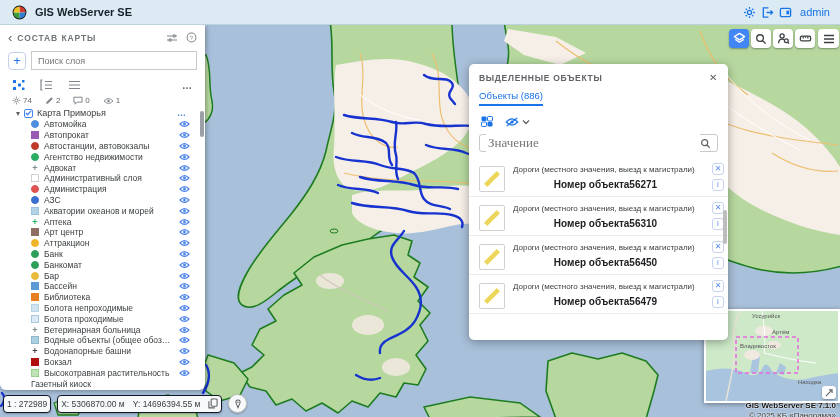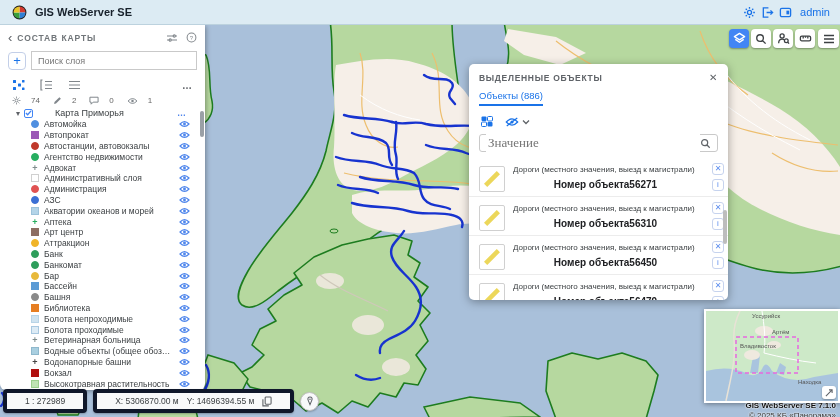--- a/index.html
+++ b/index.html
@@ -34,40 +34,40 @@
   .sb-title{font-size:8.5px;letter-spacing:.9px;margin-left:5px;flex:1;font-weight:bold;color:#707579}
   .sb-hico{margin-left:8px;cursor:pointer;display:flex}
   .sb-search{display:flex;gap:5px;padding:3px 8px 4px;align-items:center}
   .plusbtn{width:18px;height:18px;border:1px solid #c3cfe8;border-radius:4px;color:#1a73e8;font-size:13px;
        line-height:16px;text-align:center;background:#fff;cursor:pointer;flex:none;box-sizing:border-box}
   .sb-search input{flex:1;height:19px;border:1px solid #c9c9c9;border-radius:0;font-size:9px;
        padding:0 6px;color:#333;outline:none;font-family:"Liberation Sans",sans-serif;box-sizing:border-box}
   .sb-views{display:flex;align-items:center;gap:15px;padding:5px 12px 2px}
   .sb-views .more{margin-left:auto;color:#5f6368;font-weight:bold;font-size:10px;letter-spacing:1px;cursor:pointer}
   .sb-counts{display:flex;gap:13px;padding:3px 12px 1px;color:#666;font-size:8px;align-items:center}
-  .cnt{display:flex;align-items:center;gap:10px}
+  .cnt{display:flex;align-items:center;gap:2px}
   .root-row{display:flex;align-items:center;gap:4px;padding:2px 10px 1px 16px;font-size:9px;color:#3c4043}
   .root-row .caret{color:#5f6368;font-size:8px;cursor:pointer}
   .cbx{width:9px;height:9px;border:1.5px solid #4285f4;border-radius:2px;display:flex;align-items:center;
        justify-content:center;cursor:pointer;box-sizing:border-box}
-  .root-label{flex:1;margin-left:18px;white-space:nowrap;overflow:hidden;text-overflow:ellipsis}
+  .root-label{flex:1;margin-left:0;white-space:nowrap;overflow:hidden;text-overflow:ellipsis}
   .root-more{color:#4f86ec;font-weight:bold;font-size:9px;letter-spacing:1px;margin-right:8px;cursor:pointer}
   #layer-rows{flex:1;overflow:hidden;padding-left:31px;position:relative}
   .lrow{height:10.8px;display:flex;align-items:center;gap:5px;padding-right:15px;cursor:pointer}
   .lsym{width:8px;height:8px;flex:none;border:1px solid transparent;box-sizing:border-box;
         font-size:9px;line-height:6px;text-align:center;font-weight:bold}
   .lsym.ci{border-radius:50%}
   .lsym.cr{background:transparent !important;border-color:transparent !important}
   .llabel{flex:1;white-space:nowrap;overflow:hidden;text-overflow:ellipsis;font-size:8.5px;color:#3c4043}
   .leye{flex:none;display:flex;cursor:pointer}
   .sb-scroll{position:absolute;right:1px;top:84px;width:4px;height:276px;z-index:5}
   .sb-thumb{position:absolute;top:2px;left:0;width:4px;height:26px;background:#9aa0a6;border-radius:2px}
 
   
-  #objpanel{position:absolute;left:469px;top:64px;width:259px;height:236px;background:#fff;border-radius:5px;
+  #objpanel{position:absolute;left:469px;top:64px;width:259px;height:276px;background:#fff;border-radius:5px;
        box-shadow:0 2px 10px rgba(0,0,0,.35);z-index:15;overflow:hidden;box-sizing:border-box}
   .op-head{display:flex;align-items:center;padding:8px 10px 2px;color:#5f6368;font-size:8.5px;
        letter-spacing:.7px;font-weight:bold}
   .op-close{margin-left:auto;color:#5f6368;font-size:10px;cursor:pointer;font-weight:normal}
   .op-tab{margin:3px 10px 0;display:inline-block;color:#1a73e8;font-weight:normal;font-size:9.5px;
        border-bottom:2px solid #1a73e8;padding-bottom:3px;cursor:pointer}
   .op-tools{display:flex;gap:12px;padding:10px 12px 4px;align-items:center}
   .op-tool{display:flex;align-items:center;cursor:pointer}
   .op-search{margin:3px 10px 6px;display:flex;align-items:center;border:1px solid #c9c9c9;border-radius:3px;
        height:18px;padding:0 6px;box-sizing:border-box}
@@ -80,22 +80,22 @@
   .ofrow{display:flex;justify-content:center;font-size:10px;color:#202124;padding-right:14px}
   .ofrow b{font-weight:bold}
   .obtns{position:absolute;right:4px;top:5px;display:flex;flex-direction:column;gap:4px}
   .obtn{width:12px;height:12px;border:1px solid #c6d3ee;border-radius:3px;color:#5b8def;font-size:8px;
        line-height:10px;text-align:center;background:#fff;cursor:pointer;box-sizing:border-box}
   .op-scroll{position:absolute;right:1px;top:146px;width:4px;bottom:4px}
   .op-thumb{position:absolute;top:0;width:4px;height:34px;background:#bdbdbd;border-radius:2px}
 
   
   #statusbar{position:absolute;left:3px;bottom:4px;display:flex;gap:6px;align-items:center;z-index:25}
-  .sbox{height:16px;background:#f8f9fa;border:4px solid #0f172a;border-radius:4px;display:flex;align-items:center;
-       padding:0 18px;font-size:8.5px;color:#3c4043;box-shadow:0 1px 2px rgba(0,0,0,.25);gap:8px;cursor:default}
+  .sbox{height:16px;background:#f8f9fa;border:1px solid #0f172a;border-radius:4px;display:flex;align-items:center;
+       padding:0 3px;font-size:8.5px;color:#3c4043;box-shadow:0 1px 2px rgba(0,0,0,.25);gap:8px;cursor:default}
   .copyico{display:flex;cursor:pointer}
   .pinbtn{width:17px;height:17px;border-radius:50%;background:#f8f9fa;border:1px solid #c3c3c3;
        box-shadow:0 1px 2px rgba(0,0,0,.25);display:flex;align-items:center;justify-content:center;cursor:pointer}
 
   
   #minimap{position:absolute;left:704px;top:309px;width:132px;height:90px;border:2px solid #fff;
        box-shadow:0 1px 5px rgba(0,0,0,.4);z-index:12;cursor:pointer}
   .mm-label{position:absolute;font-size:6px;color:#555;white-space:nowrap;pointer-events:none}
   #mm-btn{position:absolute;right:2px;bottom:2px;width:14px;height:13px;background:#fff;border-radius:3px;
        box-shadow:0 1px 2px rgba(0,0,0,.3);display:flex;align-items:center;justify-content:center;cursor:pointer}
@@ -480,30 +480,20 @@
         <span class="leye">
           <svg width="11" height="8" viewBox="0 0 16 11">
             <path d="M1.5 5.5 Q8 -1.5 14.5 5.5 Q8 12.5 1.5 5.5 Z" fill="none" stroke="#4f86ec" stroke-width="1.8"></path>
             <circle cx="8" cy="5.5" r="2.1" fill="#4f86ec"></circle>
           </svg>
         </span>
       </div>
       <div class="lrow">
         <span class="lsym sq" style="background: rgb(91, 155, 213); border-color: rgb(91, 155, 213);"></span>
         <span class="llabel">Бассейн</span>
-        <span class="leye">
-          <svg width="11" height="8" viewBox="0 0 16 11">
-            <path d="M1.5 5.5 Q8 -1.5 14.5 5.5 Q8 12.5 1.5 5.5 Z" fill="none" stroke="#4f86ec" stroke-width="1.8"></path>
-            <circle cx="8" cy="5.5" r="2.1" fill="#4f86ec"></circle>
-          </svg>
-        </span>
-      </div>
-      <div class="lrow">
-        <span class="lsym ci" style="background: rgb(138, 138, 138); border-color: rgb(138, 138, 138);"></span>
-        <span class="llabel">Башня</span>
         <span class="leye">
           <svg width="11" height="8" viewBox="0 0 16 11">
             <path d="M1.5 5.5 Q8 -1.5 14.5 5.5 Q8 12.5 1.5 5.5 Z" fill="none" stroke="#4f86ec" stroke-width="1.8"></path>
             <circle cx="8" cy="5.5" r="2.1" fill="#4f86ec"></circle>
           </svg>
         </span>
       </div>
       <div class="lrow">
         <span class="lsym sq" style="background: rgb(230, 126, 34); border-color: rgb(230, 126, 34);"></span>
         <span class="llabel">Библиотека</span>

